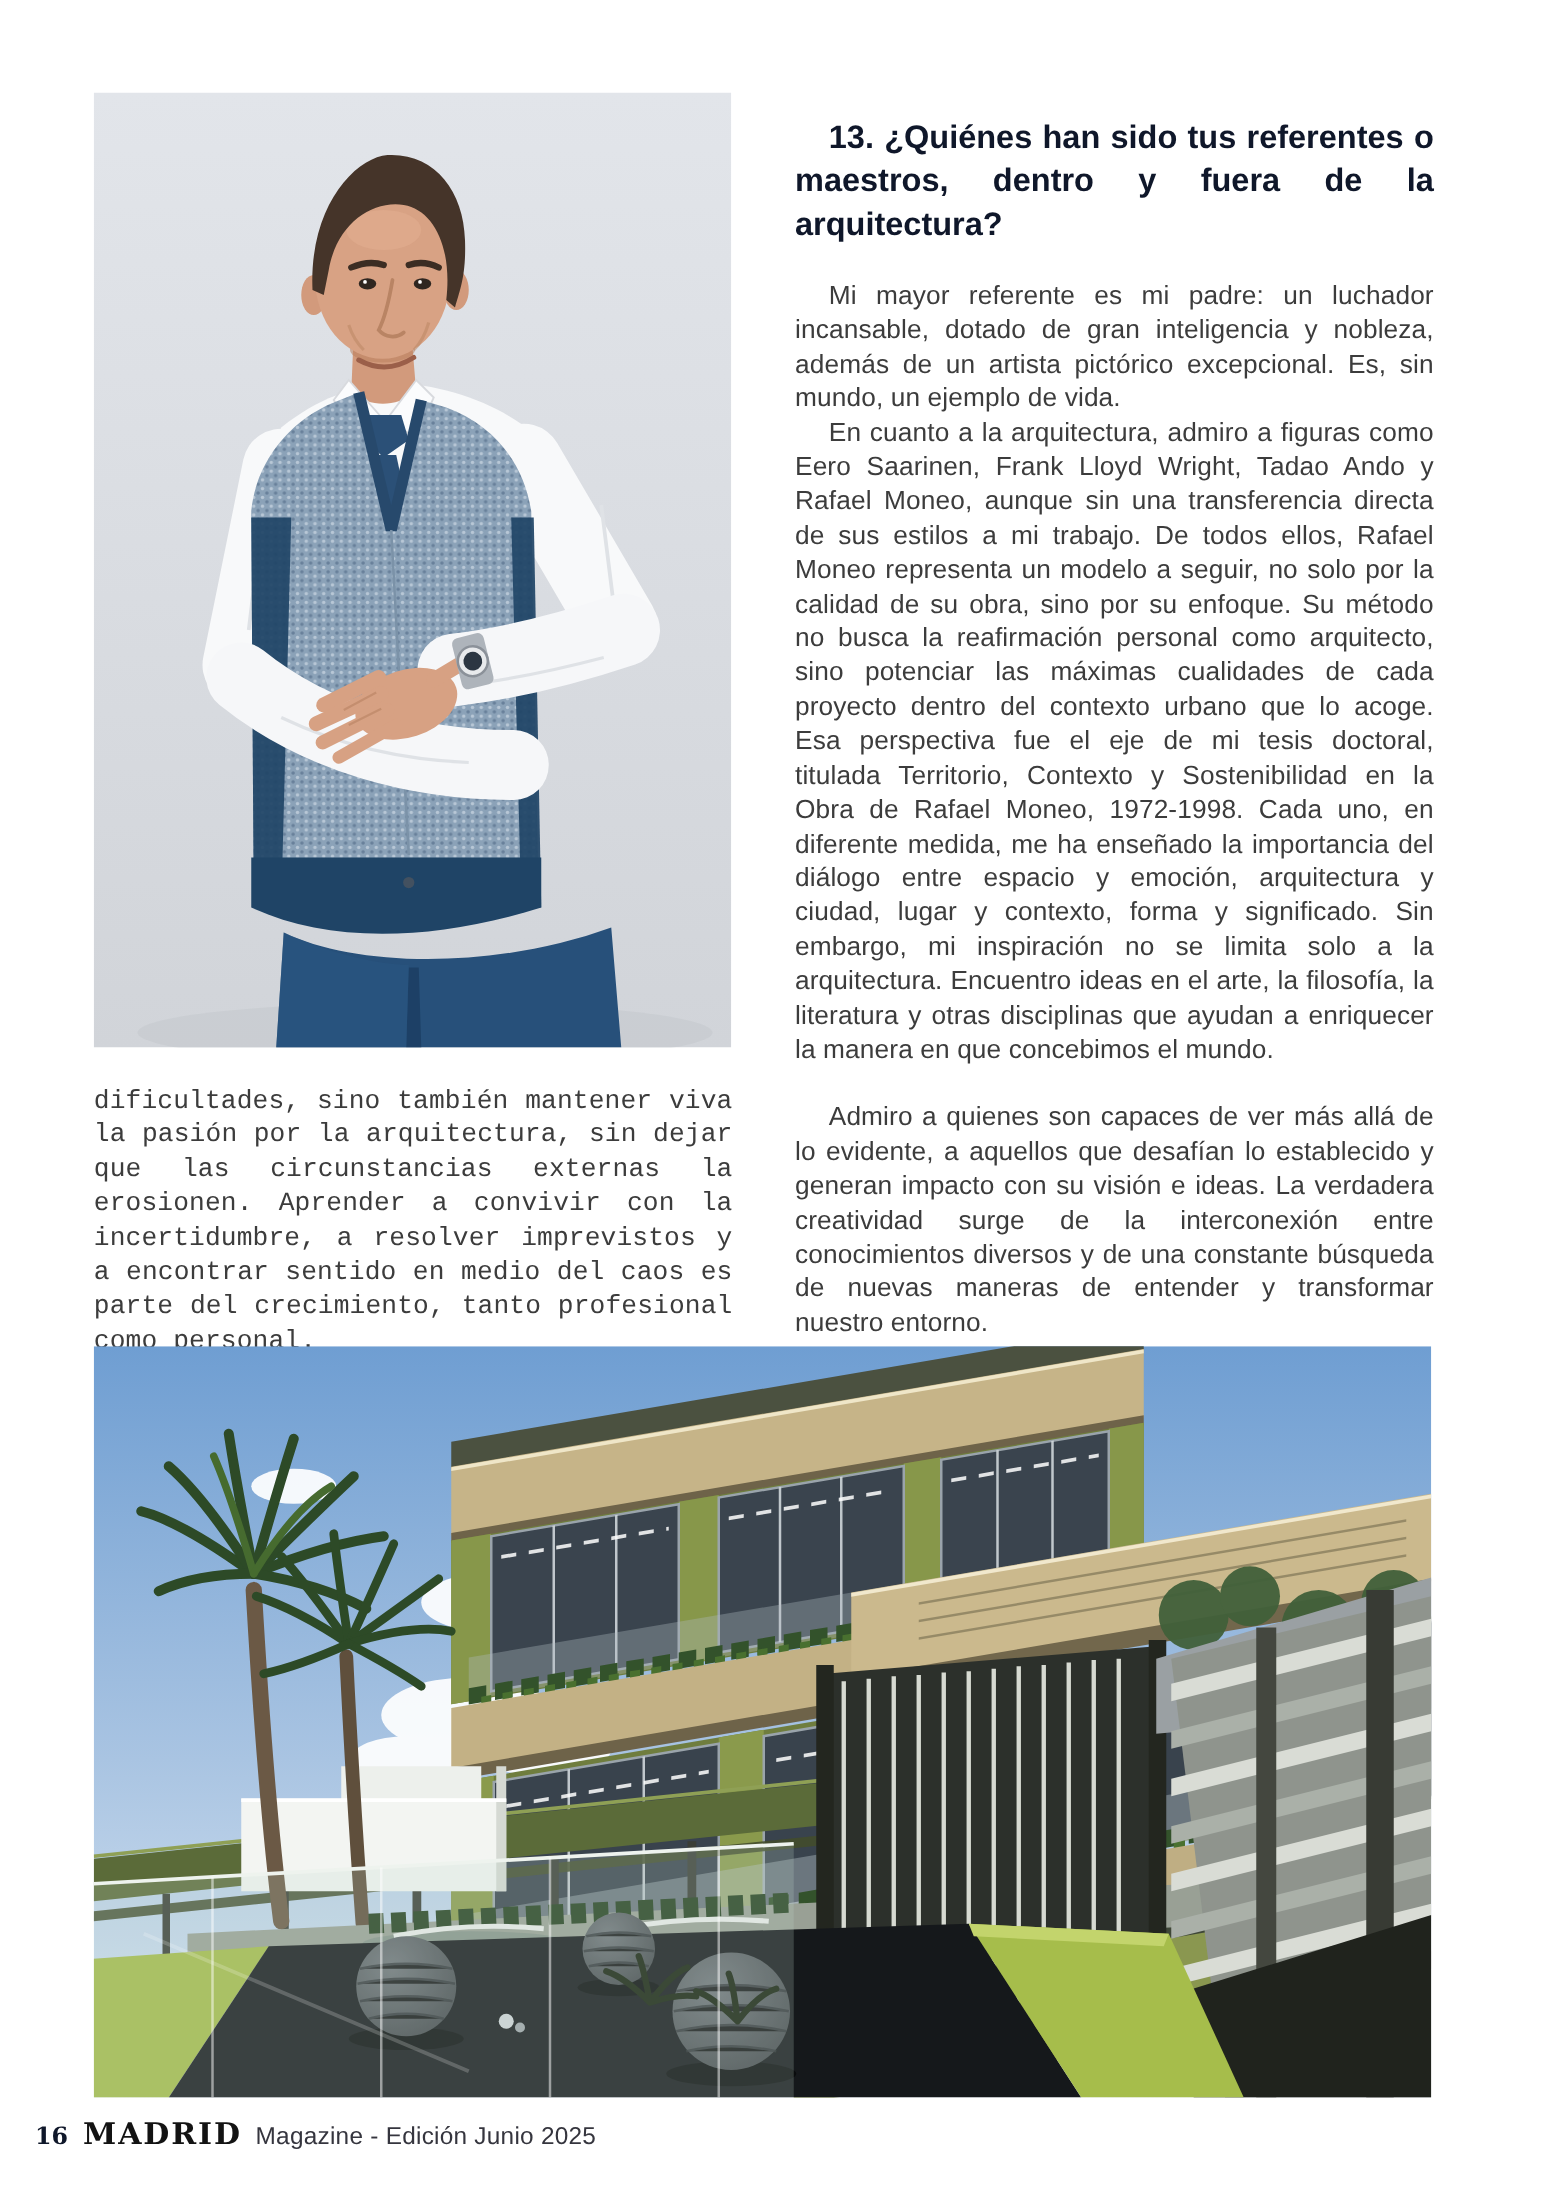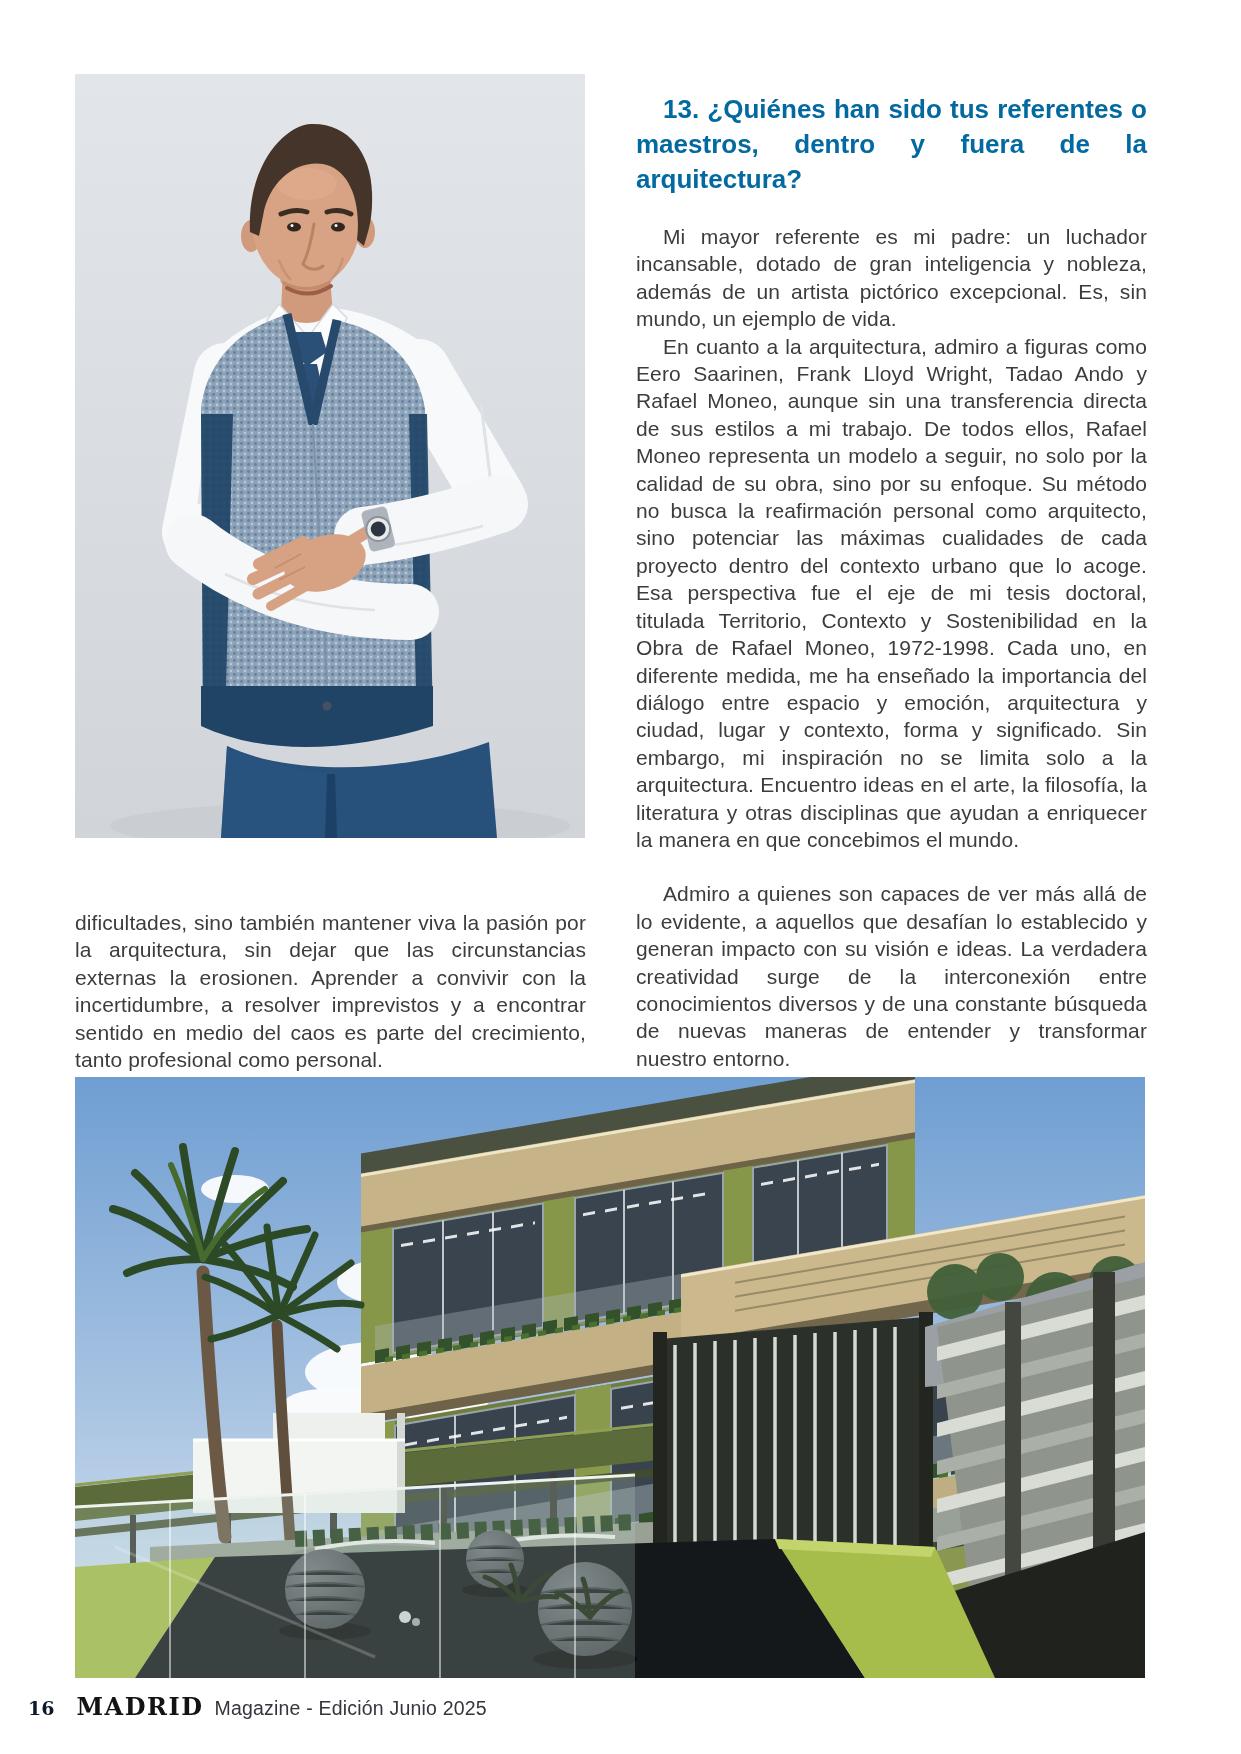--- a/index.html
+++ b/index.html
@@ -2,31 +2,31 @@
 <html><head>
 <meta charset="utf-8">
 <style>
   html,body{margin:0;padding:0;background:#ffffff;}
   .page{position:relative;width:1241px;height:1754px;background:#ffffff;overflow:hidden;
         font-family:"Liberation Sans",sans-serif;}
   .portrait-figure{position:absolute;left:75px;top:74px;width:510px;height:764px;}
   .render-figure{position:absolute;left:75px;top:1077px;width:1070px;height:601px;}
   .portrait-figure svg,.render-figure svg{display:block;width:100%;height:100%;}
   .right-col{position:absolute;left:636px;top:92px;width:511px;}
-  .q-heading{font-size:26px;line-height:35px;font-weight:bold;color:#0369a1;
+  .q-heading{font-size:26px;line-height:35px;font-weight:bold;color:#0f172a;
              text-align:justify;text-indent:27px;margin:0 0 26px 0;}
   .body-par{font-size:21px;line-height:27.4px;color:#3c3c3c;text-align:justify;
             text-indent:27px;margin:0;letter-spacing:0.1px;}
   .body-par.spaced{margin-top:27px;}
-  .left-col{position:absolute;left:75px;top:909px;width:511px;}
+  .left-col{position:absolute;left:75px;top:868px;width:511px;font-family:Liberation Mono, monospace;}
   .left-col .body-par{text-indent:0;}
   .footer{position:absolute;left:28px;top:1692px;display:flex;align-items:baseline;}
   .page-num{font-family:"DejaVu Serif",serif;font-weight:bold;font-size:19px;color:#0f172a;}
   .mag-title{font-family:"DejaVu Serif",serif;font-weight:800;font-size:24px;color:#131313;
-             letter-spacing:1.5px;margin-left:22px;}
+             letter-spacing:1.5px;margin-left:12px;}
   .mag-edition{font-size:19.5px;color:#35353e;margin-left:11px;letter-spacing:0.2px;}
 </style>
 </head>
 <body>
 
 <div class="page">
 
   <figure class="portrait-figure" style="margin:0">
     <svg viewBox="0 0 510 764">
       <defs>

